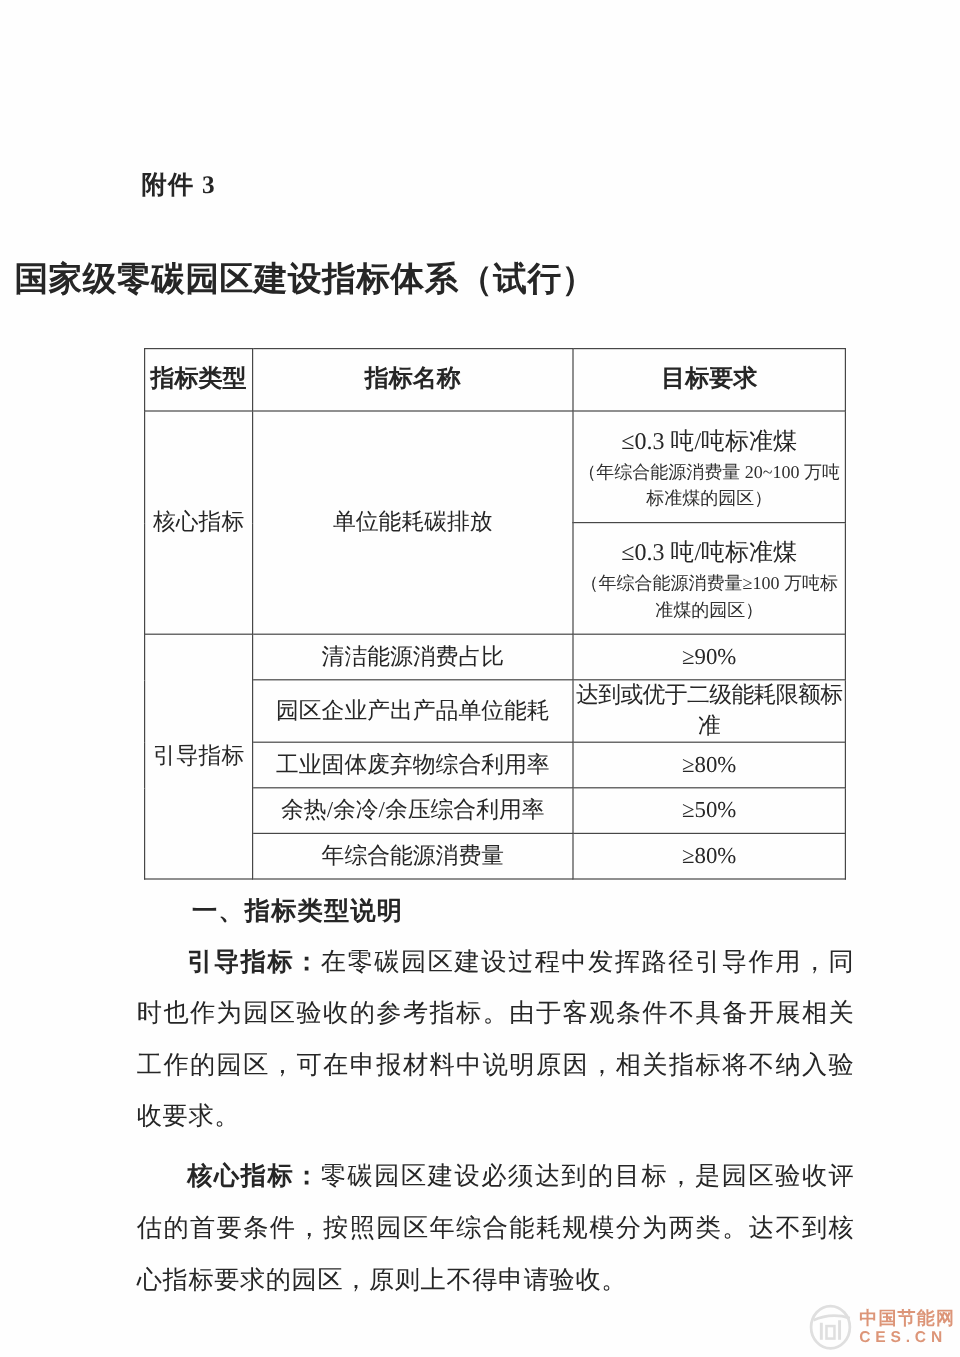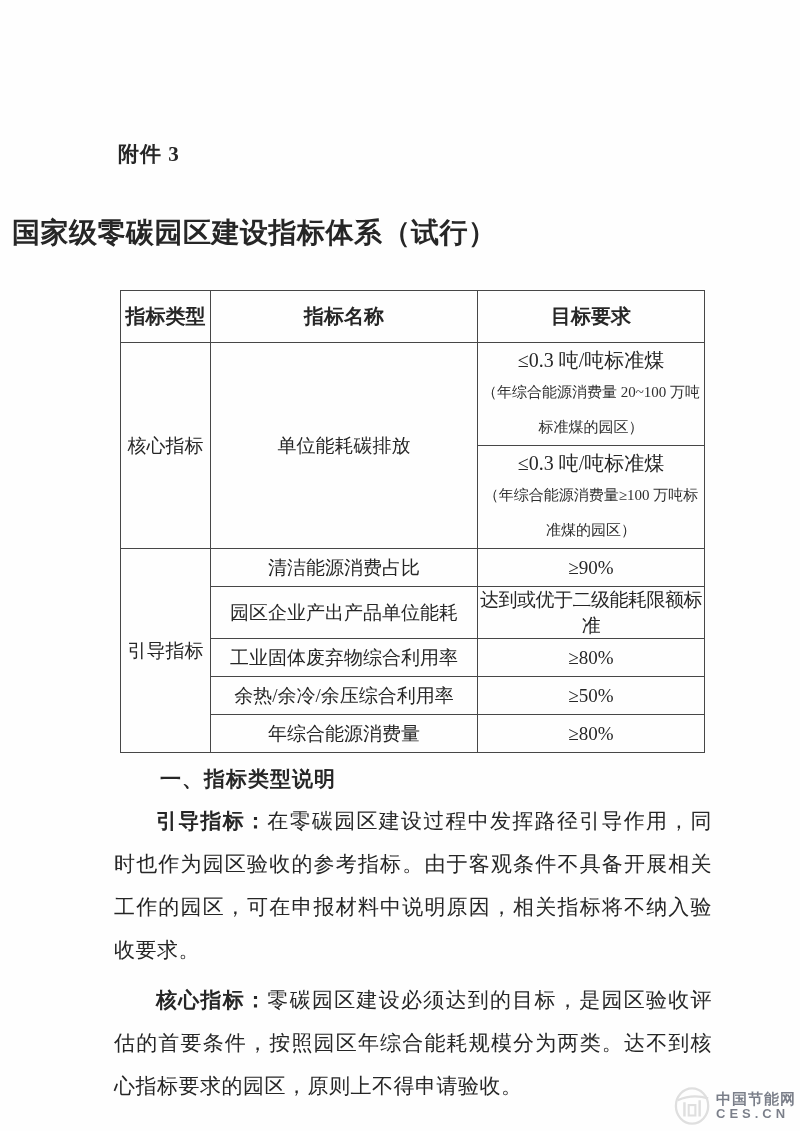--- a/index.html
+++ b/index.html
@@ -46,21 +46,21 @@
     vertical-align: middle;
     font-size: 19px;
     padding: 0 2px;
     line-height: 1.35;
   }
   table.indicator-table thead tr { height: 52px; }
   table.indicator-table th { font-weight: bold; font-size: 20px; }
   tr.core-half { height: 93px; }
   tr.guide-row { height: 38px; }
   .t-main { font-size: 20px; line-height: 30px; margin-top: 2px; }
-  .t-note { font-size: 15px; line-height: 35px; color: #2e2e2e; }
+  .t-note { font-size: 15px; line-height: 22px; color: #2e2e2e; }
   .tight { font-size: 18px; letter-spacing: -0.5px; }
   .section-heading {
     margin: 12px 0 0 148px;
     font-size: 21px;
     font-weight: bold;
     letter-spacing: 1px;
   }
   .note-para {
     width: 598px;
     margin: 7px 0 0 102px;
@@ -76,21 +76,21 @@
     right: 4px;
     bottom: 5px;
     display: flex;
     align-items: center;
     gap: 4px;
     opacity: 0.55;
   }
   .wm-logo { width: 38px; height: 40px; }
   .wm-text {
     font-family: "Liberation Sans", "DejaVu Sans", sans-serif;
-    color: #0f172a;
+    color: #c2410c;
     font-weight: bold;
     line-height: 1.1;
   }
   .wm-name { font-size: 15px; letter-spacing: 1px; }
   .wm-domain { font-size: 13px; letter-spacing: 4px; }
 </style>
 </head>
 <body>
 
 <div class="page">

